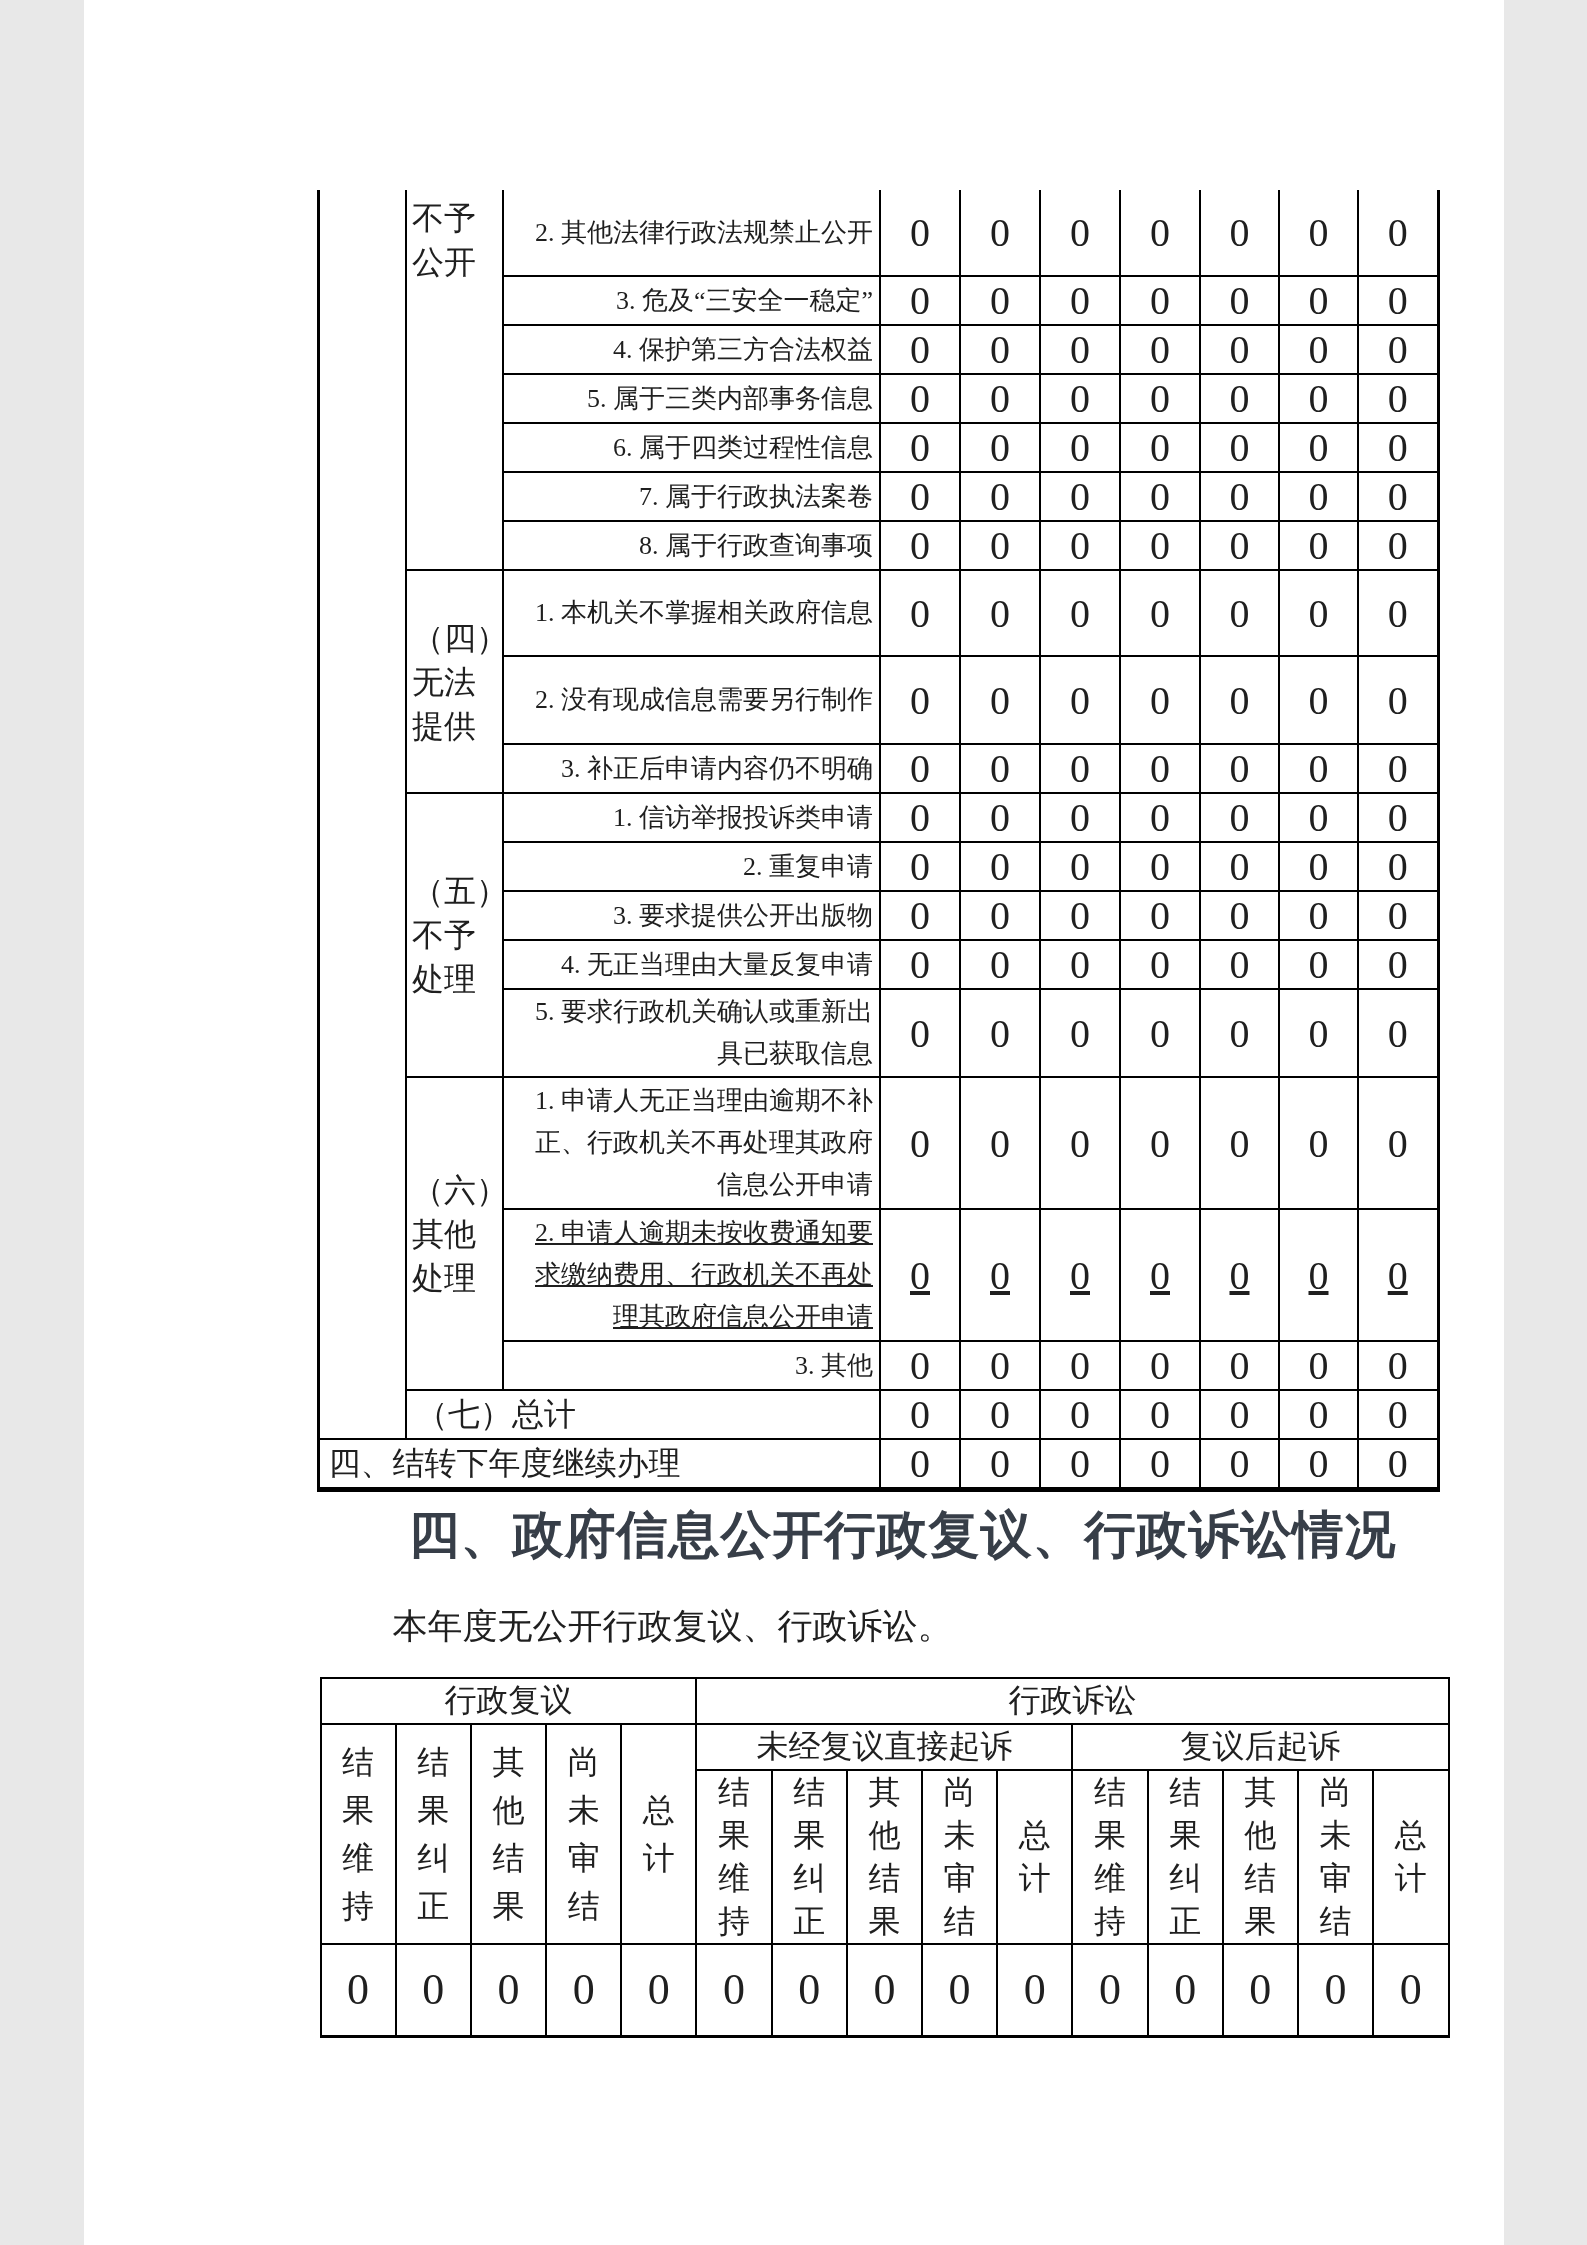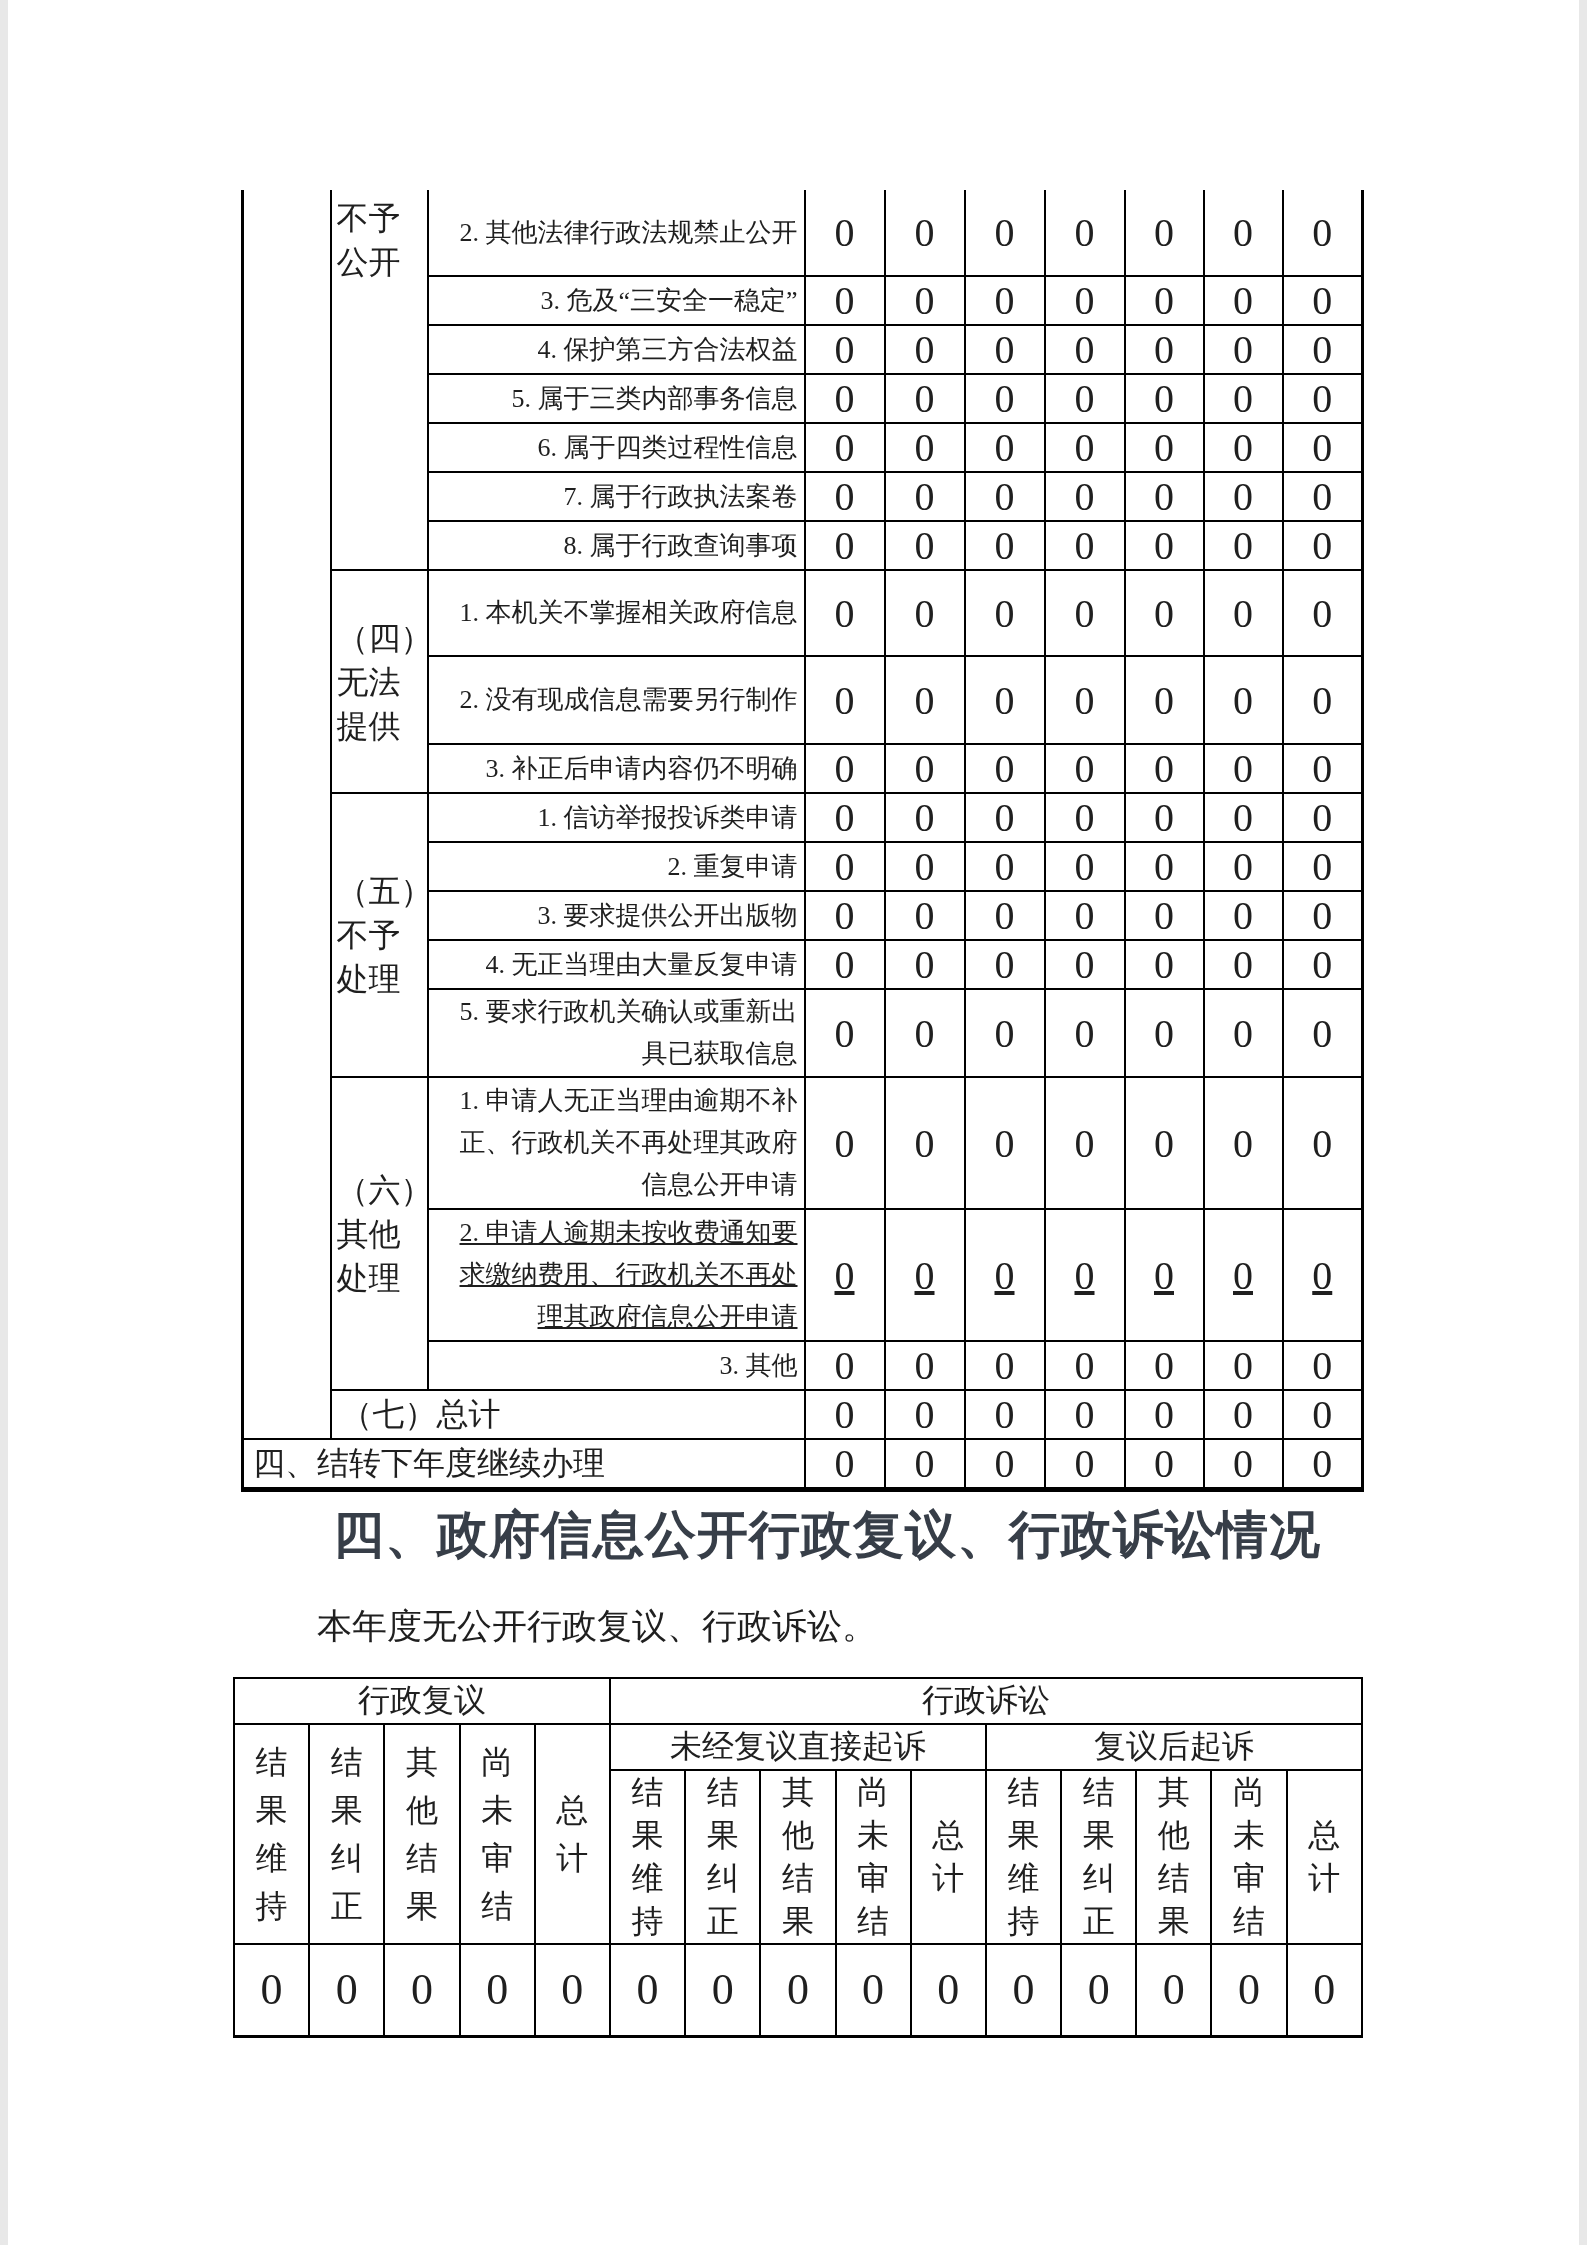--- a/index.html
+++ b/index.html
@@ -1,17 +1,17 @@
 <!DOCTYPE html>
 <html><head>
 <meta charset="utf-8">
 <style>
   html,body { margin:0; padding:0; background:#e8e8e8; }
   .page {
-    position:relative; width:1571px; height:2245px; margin:0 auto;
+    position:relative; width:1420px; height:2245px; margin:0 auto;
     background:#ffffff; overflow:hidden;
     font-family:"Liberation Serif","DejaVu Serif",serif; color:#1f1f1f;
   }
 
   
   #table1 {
     position:absolute; left:233px; top:190px; width:1120px;
     border-collapse:collapse; table-layout:fixed;
     border-left:3px solid #000; border-right:3px solid #000; border-bottom:5px solid #000;
   }
@@ -29,21 +29,21 @@
     font-family:"Liberation Sans","DejaVu Sans",sans-serif; font-weight:bold;
     font-size:51px; line-height:62px; color:#373e48; letter-spacing:1px; white-space:nowrap;
   }
   #intro-paragraph {
     position:absolute; left:233px; top:1602px; margin:0; padding-left:76px;
     font-size:35px; line-height:50px; white-space:nowrap;
   }
 
   
   #table2 {
-    position:absolute; left:225px; top:1677px; width:1130px;
+    position:absolute; left:236px; top:1677px; width:1130px;
     border-collapse:collapse; table-layout:fixed;
     border:2px solid #000; border-bottom:3px solid #000;
   }
   #table2 th, #table2 td { border:2px solid #000; font-weight:normal; padding:0; overflow:hidden; }
   #table2 th.ghead { font-size:32px; text-align:center; vertical-align:middle; }
   #table2 .vlab { font-size:32px; white-space:pre-line; text-align:center; vertical-align:middle; }
   #table2 .vlab-a { line-height:48px; }
   #table2 .vlab-b { line-height:43px; }
   #table2 td.val2 { font-size:44px; text-align:center; vertical-align:middle; }
 </style>

